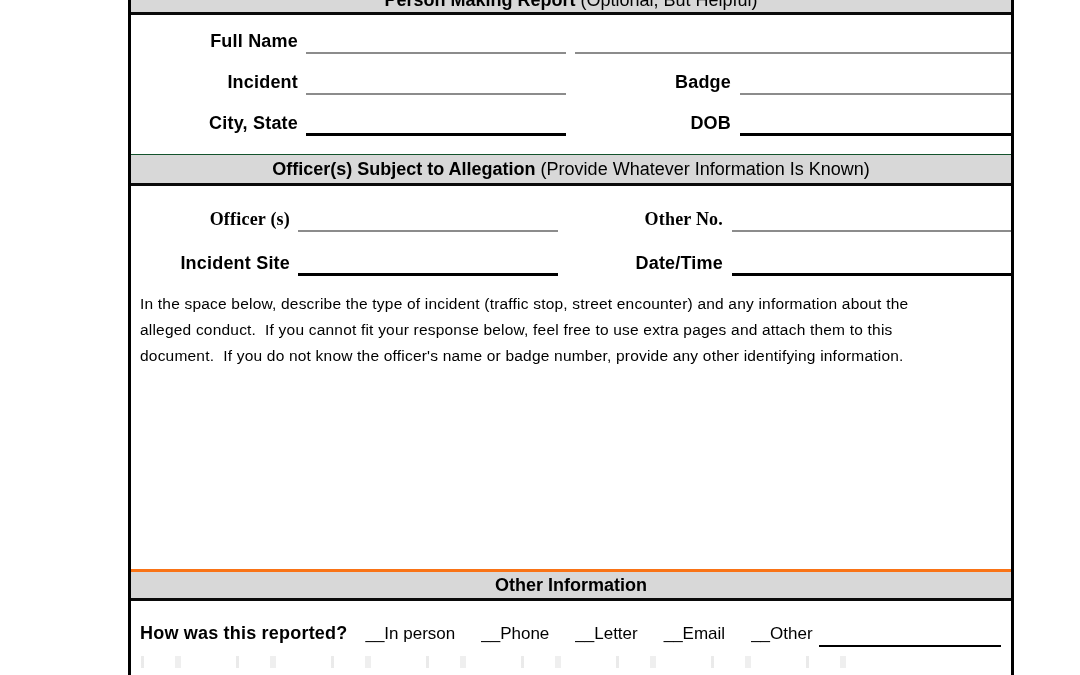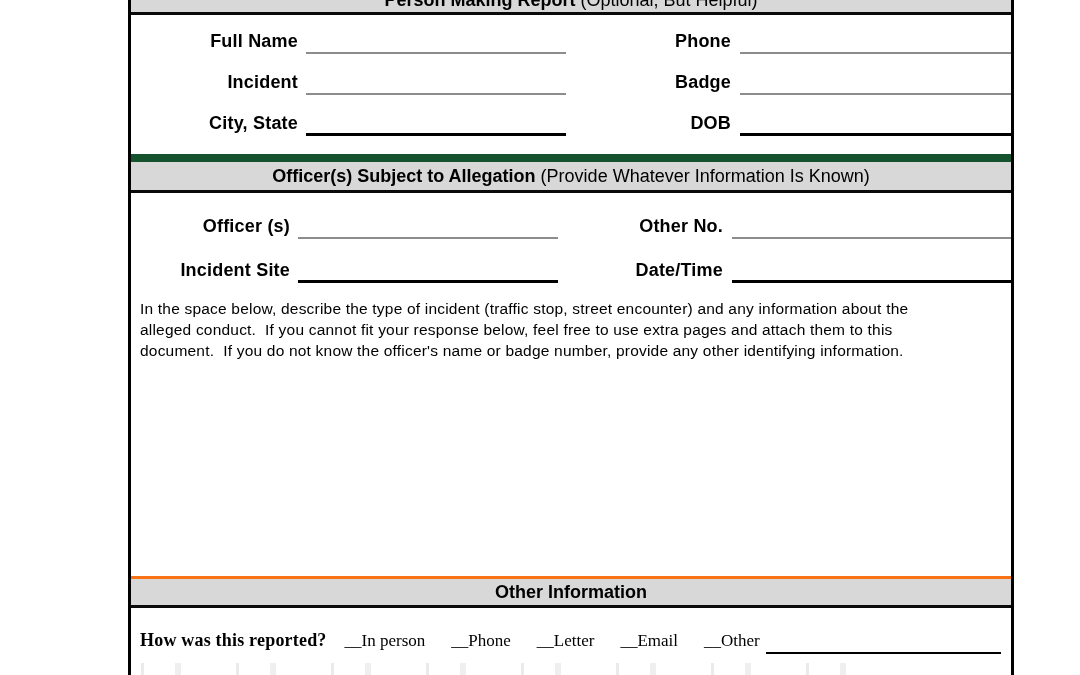--- a/index.html
+++ b/index.html
@@ -14,44 +14,44 @@
     background:#fff;box-sizing:border-box;
   }
   .sec-header{
     background:#d8d8d8;border-bottom:3px solid #0a0a0a;
     text-align:center;position:relative;
   }
   .sec-header .title-line{white-space:nowrap;font-size:18px;}
   .tbold{font-weight:bold;}
   #h1{height:32px;}
   #h1 .title-line{position:absolute;bottom:1px;left:0;right:0;}
-  #h2{border-top:8px solid #14532d;height:28px;line-height:28px;}
+  #h2{border-top:1px solid #14532d;height:28px;line-height:28px;}
   #h3{border-top:3px solid #f97316;height:26px;line-height:26px;}
   .sec-body{position:relative;}
   #b1{height:139px;padding-top:0;padding-left:8px;}
   #b2{height:383px;}
   .frow{display:flex;align-items:flex-end;}
   .frow .flabel{
     font-weight:bold;font-size:18px;text-align:right;white-space:nowrap;
     padding-bottom:2px;letter-spacing:0.2px;
   }
   .flabel.w-l{width:159px;flex:none;}
   .flabel.w-r{width:165px;flex:none;}
   .fline{height:26px;flex:none;}
   .fline.gray{border-bottom:2px solid #8c8c8c;}
   .fline.blackline{border-bottom:3px solid #000;}
   .fline.line-l{width:260px;margin-left:8px;}
   .fline.line-r{flex:1 1 auto;margin-left:9px;}
-  .r39{height:39px;} .r41{height:41px;} .r46{height:46px;} .r44{height:44px;}
+  .r39{height:39px;} .r41{height:41px;} .r46{height:46px;font-family:Liberation Serif, serif;} .r44{height:44px;}
   .instructions{
-    margin:15px 16px 0 9px;font-size:15.5px;line-height:21px;
+    margin:15px 16px 0 9px;font-size:15.5px;line-height:26px;
     letter-spacing:0.2px;white-space:pre-wrap;
   }
   #b3{padding-top:22px;}
-  .report-row{display:flex;align-items:baseline;padding-left:9px;font-size:17px;font-family:Liberation Serif, serif;}
+  .report-row{display:flex;align-items:baseline;padding-left:9px;font-size:17px;}
   .report-row .question{font-weight:bold;font-size:18px;letter-spacing:0.2px;white-space:nowrap;}
   .report-row .opt{margin-left:26px;white-space:nowrap;}
   .report-row .opt.first{margin-left:18px;}
   .blank-trailing{
     flex:1 1 auto;align-self:flex-end;height:22px;
     border-bottom:2px solid #000;margin-left:6px;margin-right:10px;
   }
   .cut-line-sliver{
     height:12px;margin:9px 120px 0 10px;opacity:0.18;
     background:repeating-linear-gradient(90deg,
@@ -67,21 +67,20 @@
   <div class="sec-header" id="h1">
     <div class="title-line">
       <span class="tbold">Person Making Report</span><span> (Optional, But Helpful)</span>
     </div>
   </div>
 
   <div class="sec-body" id="b1">
     <div class="frow r39">
       <div class="flabel w-l">Full Name</div>
       <div class="fline line-l gray"></div>
-      <div class="flabel w-r">Phone</div>
       <div class="fline line-r gray"></div>
     </div>
     <div class="frow r41">
       <div class="flabel w-l">Incident</div>
       <div class="fline line-l gray"></div>
       <div class="flabel w-r">Badge</div>
       <div class="fline line-r gray"></div>
     </div>
     <div class="frow r41">
       <div class="flabel w-l">City, State</div>

